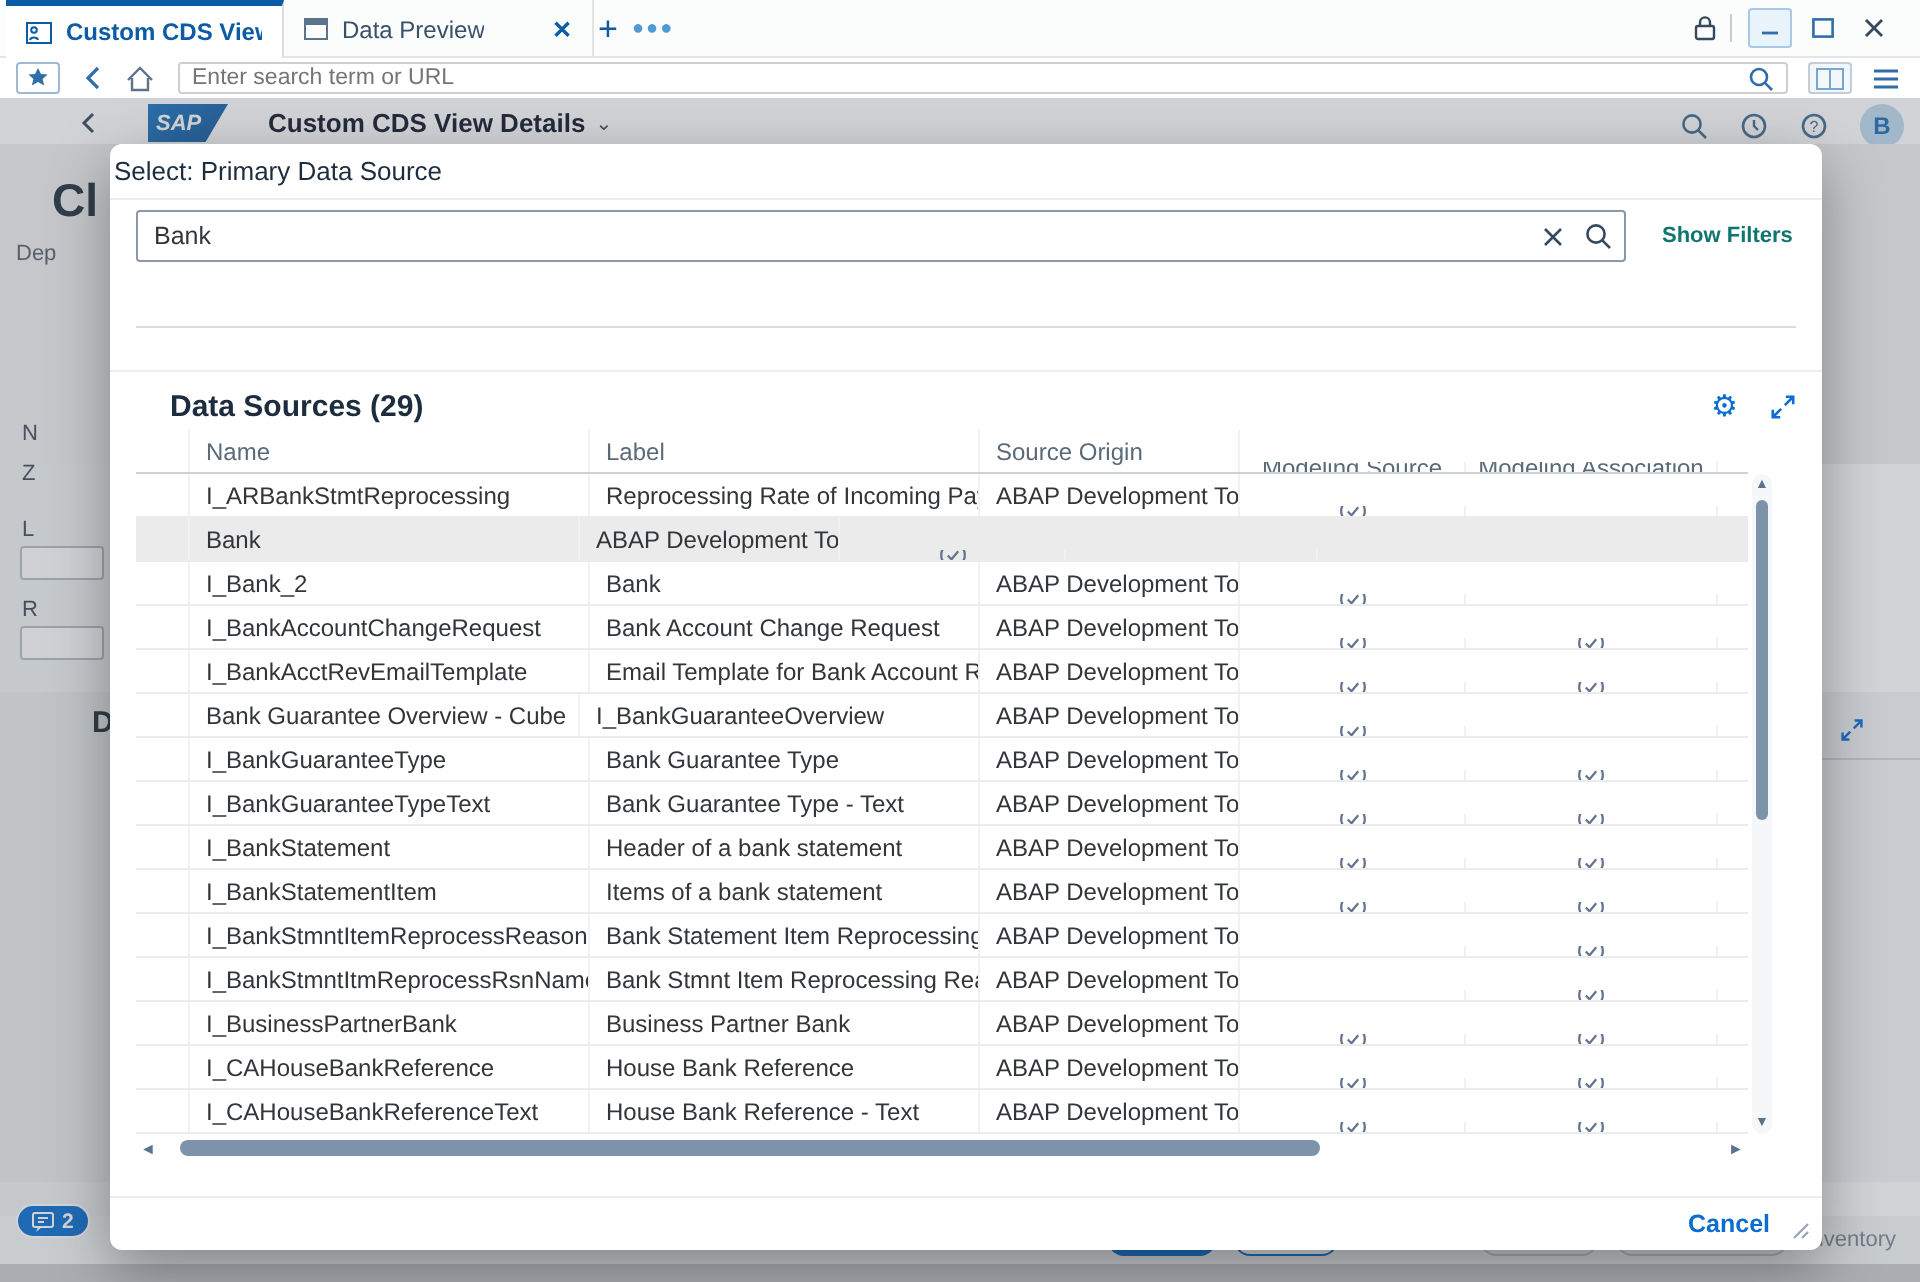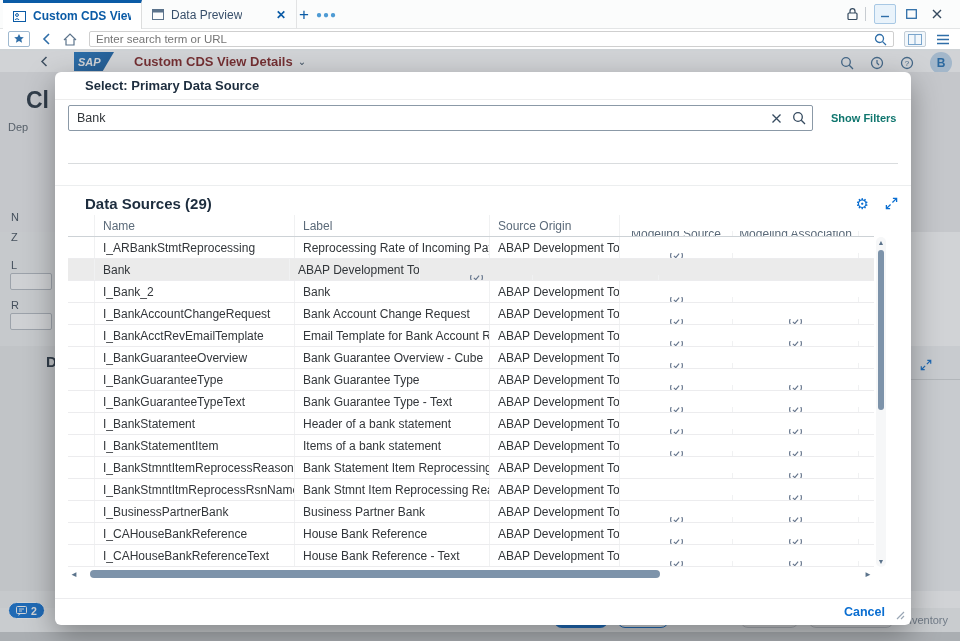--- a/index.html
+++ b/index.html
@@ -26,42 +26,42 @@
   .star-box { width:22px; height:16px; border:1px solid #9fb9d0; border-radius:2px; margin-left:8px; display:flex; align-items:center; justify-content:center; }
   .nav-ic { margin-left:12px; display:flex; align-items:center; }
   .url-box { margin-left:12px; width:700px; flex:1; height:16px; border:1px solid #cfcfcf; border-radius:2px; display:flex; align-items:center; padding:0 6px; }
   .url-box input { border:none; outline:none; flex:1; font-size:11.5px; color:#555; font-family:"Liberation Sans",sans-serif; background:transparent; }
   .split-box { width:22px; height:16px; border:1px solid #c3cdd6; border-radius:2px; background:#f2f7fb; margin-left:10px; display:flex; align-items:center; justify-content:center; }
   .burger { margin:0 10px 0 10px; }
 
   
   .page { position:absolute; left:0; top:51px; width:813px; height:590px; background:#f0f1f2; }
   .shellbar { position:absolute; left:0; top:0; width:960px; height:21px; background:#fff; display:flex; align-items:center; }
-  .shell-title { font-size:13px; color:#7f1d1d; font-weight:bold; margin-left:20px; }
+  .shell-title { font-size:13px; color:#0f172a; font-weight:bold; margin-left:20px; }
   .shell-chev { font-size:10px; color:#354a5f; margin-left:5px; }
   .saplogo { margin-left:26px; width:40px; height:19px; background:linear-gradient(135deg,#1b74c2,#135a9e); color:#fff; font-weight:bold; font-style:italic; font-size:11px; display:flex; align-items:center; padding-left:4px; clip-path:polygon(0 0,100% 0,72% 100%,0 100%); }
   .shell-right { position:absolute; right:8px; top:1px; display:flex; align-items:center; gap:16px; }
   .avatar { width:22px; height:22px; border-radius:50%; background:#bfd9ef; color:#1b6cb3; font-size:12px; font-weight:bold; display:flex; align-items:center; justify-content:center; }
   .bg-frag { position:absolute; color:#3d4a57; }
   .bg-panel { position:absolute; background:#e6e7e9; }
   .bg-input { position:absolute; border:1px solid #b6bcc2; background:#fdfdfd; border-radius:2px; }
   .bg-footer { position:absolute; left:0; top:557px; width:960px; height:24px; background:#f4f5f6; display:flex; align-items:center; justify-content:flex-end; gap:9px; padding-right:12px; font-size:11px; }
   .pill { height:16px; border-radius:8px; padding:0 10px; display:flex; align-items:center; font-size:10.5px; }
   .pill.primary { background:#0a6ed1; color:#fff; }
   .pill.outline { border:1px solid #0a6ed1; color:#0a6ed1; background:#fff; }
   .pill.text { color:#0a6ed1; }
   .pill.disabled { border:1px solid #c4c8cc; color:#a5abb1; background:#f0f0f0; }
   .inv-label { color:#7b8793; font-size:11px; }
   .msg-badge { position:absolute; left:8px; top:551px; height:17px; border-radius:9px; background:#0a6ed1; border:1px solid #fff; color:#fff; display:flex; align-items:center; gap:4px; padding:0 7px; font-size:10.5px; font-weight:bold; }
   .win-bottom { position:absolute; left:0; top:581px; width:960px; height:9px; background:#c9ccce; }
   .blocker { position:absolute; left:0; top:0; width:960px; height:590px; background:rgba(88,98,108,0.28); }
 
   
   .dialog { position:absolute; left:55px; top:21px; width:856px; height:553px; background:#fff; border-radius:6px; box-shadow:0 10px 30px rgba(0,0,0,0.35); }
-  .dlg-header { position:absolute; left:0; top:0; width:100%; height:28px; display:flex; align-items:center; padding-left:30px; font-size:13px; font-weight:bold; color:#1d2d3e; border-bottom:1px solid #ededed; }
+  .dlg-header { position:absolute; left:0; top:0; width:100%; height:28px; display:flex; align-items:center; padding-left:2px; font-size:13px; font-weight:normal; color:#1d2d3e; border-bottom:1px solid #ededed; }
   .dlg-search-row { position:absolute; left:13px; top:33px; right:13px; height:26px; display:flex; align-items:center; }
   .dlg-search { width:745px; height:26px; border:1px solid #8b99a7; border-radius:2px; display:flex; align-items:center; padding:0 6px 0 8px; }
   .dlg-search input { flex:1; border:none; outline:none; font-size:12.5px; color:#32363a; font-family:"Liberation Sans",sans-serif; }
   .dlg-search .ic { margin-left:10px; display:flex; align-items:center; }
   .show-filters { margin-left:18px; color:#0f766e; font-size:11px; font-weight:bold; white-space:nowrap; }
   .divider1 { position:absolute; left:13px; right:13px; top:91px; height:1px; background:#d9dcde; }
   .panel-top { position:absolute; left:0; right:0; top:113px; height:1px; background:#eceeef; }
   .tbl-toolbar { position:absolute; left:30px; top:118px; right:13px; height:26px; display:flex; align-items:center; }
   .tbl-title { font-size:15px; font-weight:bold; color:#1d2d3e; }
   .tbl-icons { margin-left:auto; display:flex; align-items:center; gap:16px; }
@@ -390,22 +390,22 @@
                   <svg width="15" height="15" viewBox="0 0 16 16">
                     <circle cx="8" cy="8" r="6.3" fill="none" stroke="#64748b" stroke-width="1.2"></circle>
                     <path d="M5.2 8.3l2 2 3.6-4.3" fill="none" stroke="#64748b" stroke-width="1.2"></path>
                   </svg>
                 </span>
               </div>
               <div class="tc c-fill"></div>
             </div>
             <div class="trow">
               <div class="tc c-sel"></div>
+              <div class="tc c-label">Bank Guarantee Overview - Cube</div>
               <div class="tc c-name">I_BankGuaranteeOverview</div>
-              <div class="tc c-label">Bank Guarantee Overview - Cube</div>
               <div class="tc c-origin">ABAP Development Tools</div>
               <div class="tc c-msrc center">
                 <span>
                   <svg width="15" height="15" viewBox="0 0 16 16">
                     <circle cx="8" cy="8" r="6.3" fill="none" stroke="#64748b" stroke-width="1.2"></circle>
                     <path d="M5.2 8.3l2 2 3.6-4.3" fill="none" stroke="#64748b" stroke-width="1.2"></path>
                   </svg>
                 </span>
               </div>
               <div class="tc c-masc center"></div>

